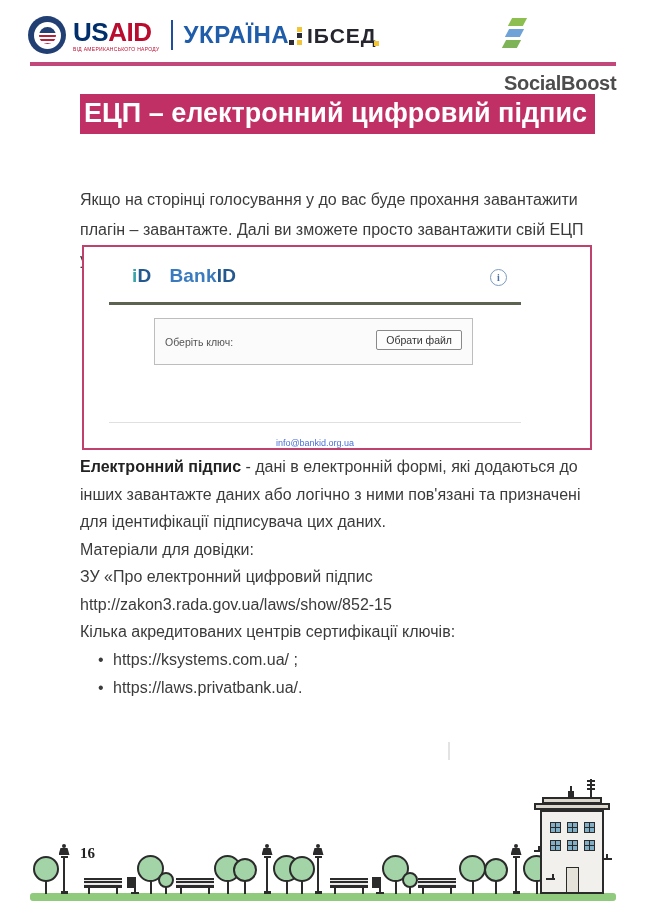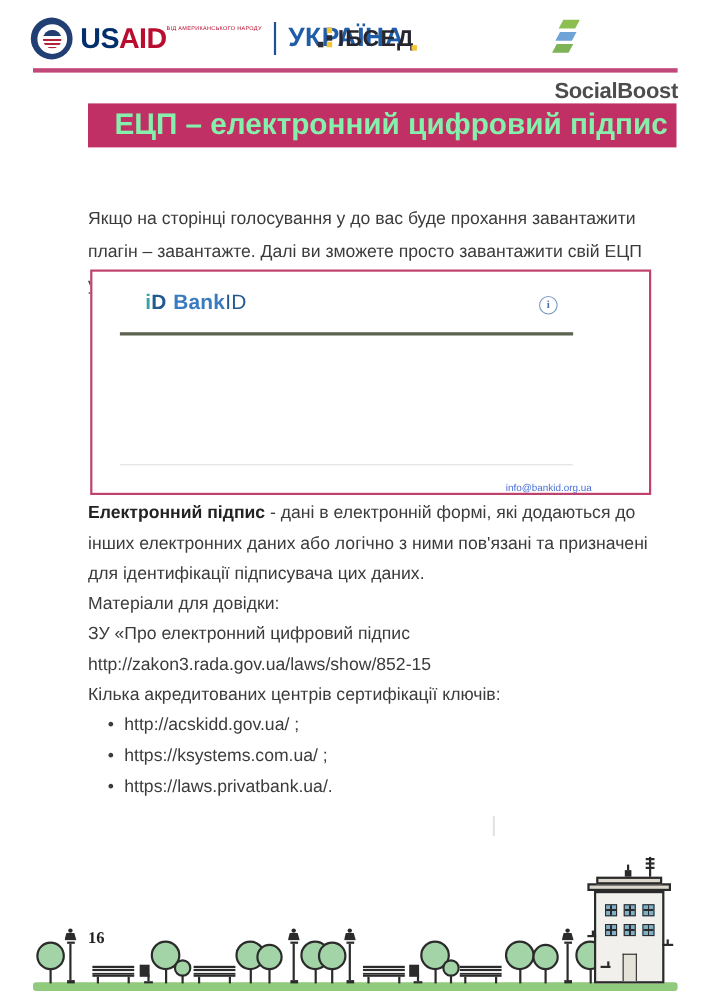--- a/index.html
+++ b/index.html
@@ -8,74 +8,74 @@
 
   
   .hdr-rule{position:absolute;left:30px;top:62px;width:586px;height:4px;background:#c2477a;}
 
   .usaid{position:absolute;left:28px;top:16px;display:flex;align-items:center;gap:7px;}
   .emblem{width:38px;height:38px;border-radius:50%;background:#223f74;display:flex;align-items:center;justify-content:center;}
   .emblem-mid{width:27px;height:27px;border-radius:50%;background:#fff;display:flex;align-items:center;justify-content:center;}
   .emblem-core{width:17px;height:17px;border-radius:50%;
       background:linear-gradient(180deg,#223f74 0 35%,rgba(0,0,0,0) 35%),
                  repeating-linear-gradient(180deg,#b2223a 0 2px,#fff 2px 4px);}
-  .usaid-textwrap{display:flex;flex-direction:row;line-height:1;}
+  .usaid-textwrap{display:flex;flex-direction:column;line-height:1;}
   .usaid-word{font-size:26px;font-weight:800;letter-spacing:-0.5px;}
   .usaid-us{color:#002f6c;} .usaid-aid{color:#ba0c2f;}
   .usaid-tagline{font-size:5px;color:#ba0c2f;margin-top:2px;letter-spacing:.3px;}
   .usaid-divider{width:2px;height:30px;background:#1f4e9c;margin:0 4px;}
   .usaid-country{font-size:24px;font-weight:700;color:#1f5ca9;letter-spacing:.5px;}
 
-  .ibsed{position:absolute;left:289px;top:25px;display:flex;align-items:flex-start;gap:5px;}
+  .ibsed{position:absolute;left:289px;top:25px;display:flex;align-items:center;gap:5px;}
   .ibsed-dots{position:relative;width:13px;height:18px;}
   .ibsed-dots i{position:absolute;width:5px;height:5px;display:block;}
   .dotD{background:#2b2b33;} .dotY{background:#f2c438;}
   .ibsed-word{position:relative;font-size:21px;font-weight:800;color:#26262e;letter-spacing:1px;line-height:1;}
   .ibsed-notch{position:absolute;right:-2px;bottom:0;width:5px;height:5px;background:#f2c438;}
 
   .sboost{position:absolute;left:504px;top:18px;display:flex;gap:20px;flex-direction:column;}
   .sb-stripes{position:relative;width:22px;height:34px;}
   .sb-stripes i{position:absolute;width:15px;height:8px;display:block;transform:skewX(-28deg);}
   .sb1{left:6px;top:0;background:#8cbf4f;}
   .sb2{left:3px;top:11px;background:#6fa3d8;}
   .sb3{left:0;top:22px;background:#7fb357;}
   .sb-word{font-size:20px;font-weight:600;color:#4d4d4d;letter-spacing:-0.3px;}
 
   
-  .title-bar{position:absolute;left:80px;top:94px;background:#c13064;color:#86efac;
-     font-size:27px;font-weight:700;line-height:1.2;padding:3px 8px 5px 24px;white-space:nowrap;}
+  .title-bar{position:absolute;left:80px;top:94px;background:#c13064;color:#ffffff;
+     font-size:27px;font-weight:700;line-height:1.2;padding:3px 8px 5px 4px;white-space:nowrap;}
 
   
   .para{position:absolute;left:80px;font-size:16px;color:#3b3b3b;}
   .para .ln{display:block;white-space:nowrap;}
   .intro{top:153px;line-height:30px;margin-top:32px;}
   .bodytext{top:453px;line-height:27.5px;}
   .bodytext b{font-weight:700;color:#222;}
   .bullet{position:relative;padding-left:33px;line-height:28px;white-space:nowrap;}
   .bullet::before{content:"•";position:absolute;left:18px;color:#3b3b3b;}
 
   
   .shot{position:absolute;left:82px;top:245px;width:510px;height:205px;background:#fff;
         border:2px solid #c0406e;box-sizing:border-box;}
   .bankid-logo{position:absolute;left:48px;top:18px;font-size:19px;font-weight:800;letter-spacing:.2px;}
   .bid-i{color:#39a3a8;} .bid-d{color:#24598f;}
-  .bid-bank{color:#3a7bbf;font-weight:700;margin-left:6px;}
-  .bid-id{color:#24598f;font-weight:400;}
+  .bid-bank{color:#3a7bbf;font-weight:700;margin-left:18px;}
+  .bid-id{color:#24598f;font-weight:700;}
   .info-ic{position:absolute;left:406px;top:22px;width:15px;height:15px;border:1.5px solid #7a9bc0;
      border-radius:50%;color:#4a6fa8;font-size:10px;font-weight:700;text-align:center;line-height:15px;
      font-family:"Liberation Serif",serif;}
   .shot-divider{position:absolute;left:25px;top:55px;width:412px;height:3px;background:#5c6350;}
   .keybox{position:absolute;left:70px;top:71px;width:319px;height:47px;background:#fbfbfb;
      border:1px solid #bdbdbd;box-sizing:border-box;}
   .keybox-label{position:absolute;left:10px;top:17px;font-size:10.5px;color:#555;}
   .choose-btn{position:absolute;right:10px;top:11px;font-size:10.5px;color:#333;background:#fdfdfd;
      border:1px solid #8a8a8a;border-radius:2px;padding:3px 9px;}
   .shot-footrule{position:absolute;left:25px;top:175px;width:412px;height:1px;background:#e0e0e0;}
   .shot-foot1{position:absolute;left:25px;top:180px;width:412px;text-align:center;font-size:9px;color:#8a8a8a;}
-  .shot-foot2{position:absolute;left:42px;top:191px;width:412px;text-align:right;font-size:9px;color:#4a6fd8;}
+  .shot-foot2{position:absolute;left:25px;top:191px;width:412px;text-align:center;font-size:9px;color:#4a6fd8;}
 
   
   .scene{position:absolute;left:0;top:770px;width:645px;height:133px;}
   .ground{position:absolute;left:30px;bottom:2px;width:586px;height:8px;background:#90ca7c;border-radius:3px;}
   .tree{position:absolute;bottom:9px;}
   .tree .crown{position:relative;background:#a3d4a8;border:2px solid #2b2b2b;border-radius:50%;margin:0 auto;}
   .tree .trunk{width:2px;height:14px;background:#2b2b2b;margin:-2px auto 0;}
   .tree.sm .trunk{height:8px;}
   .lamp{position:absolute;bottom:9px;width:12px;}
   .lamp .knob{width:4px;height:4px;background:#2b2b2b;border-radius:50%;margin:0 auto;}
@@ -160,33 +160,36 @@
     <span class="ln">плагін – завантажте. Далі ви зможете просто завантажити свій ЕЦП</span>
     <span class="ln">у вікні:</span>
   </div>
 
   <div class="shot">
     <div class="bankid-logo">
       <span class="bid-i">i</span><span class="bid-d">D</span><span class="bid-bank">Bank</span><span class="bid-id">ID</span>
     </div>
     <div class="info-ic">i</div>
     <div class="shot-divider"></div>
+    <div class="keybox">
+      <div class="keybox-label">Оберіть ключ:</div>
+      <div class="choose-btn">Обрати файл</div>
+    </div>
     <div class="shot-footrule"></div>
     <div class="shot-foot2">info@bankid.org.ua</div>
   </div>
 
   <div class="para bodytext">
     <span class="ln"><b>Електронний підпис</b><span> - дані в електронній формі, які додаються до</span></span>
-    <span class="ln">інших електронних даних або логічно з ними пов'язані та призначені</span>
+    <span class="ln">інших завантажте даних або логічно з ними пов'язані та призначені</span>
     <span class="ln">для ідентифікації підписувача цих даних.</span>
     <span class="ln">Матеріали для довідки:</span>
     <span class="ln">ЗУ «Про електронний цифровий підпис</span>
     <span class="ln">http://zakon3.rada.gov.ua/laws/show/852-15</span>
     <span class="ln">Кілька акредитованих центрів сертифікації ключів:</span>
-    <span class="ln bullet">http://acskidd.gov.ua/ ;</span>
     <span class="ln bullet">https://ksystems.com.ua/ ;</span>
     <span class="ln bullet">https://laws.privatbank.ua/.</span>
   </div>
 
   <div class="scene">
     <div class="faint-mark"></div>
     <div class="ground"></div>
 
     <div class="tree" style="left:33px;">
         <div class="crown" style="width:22px;height:22px;"></div>

